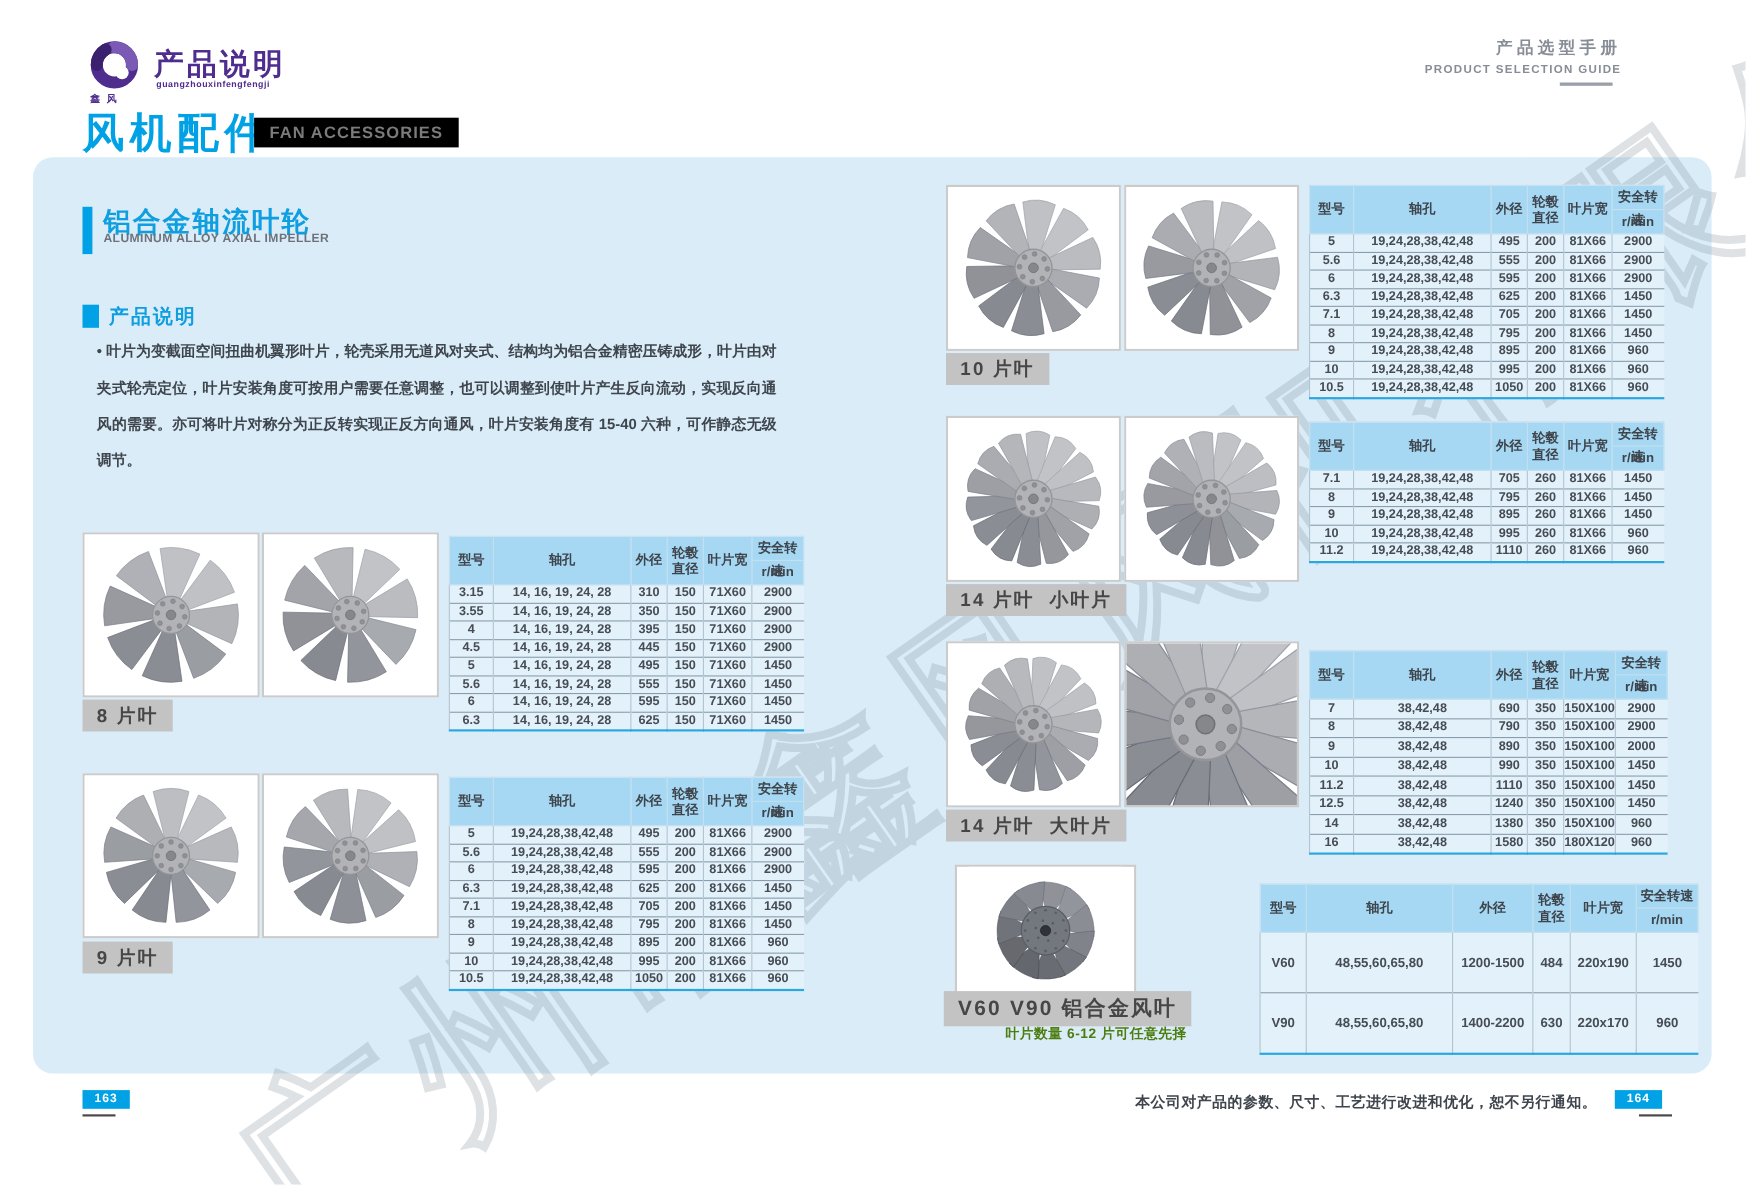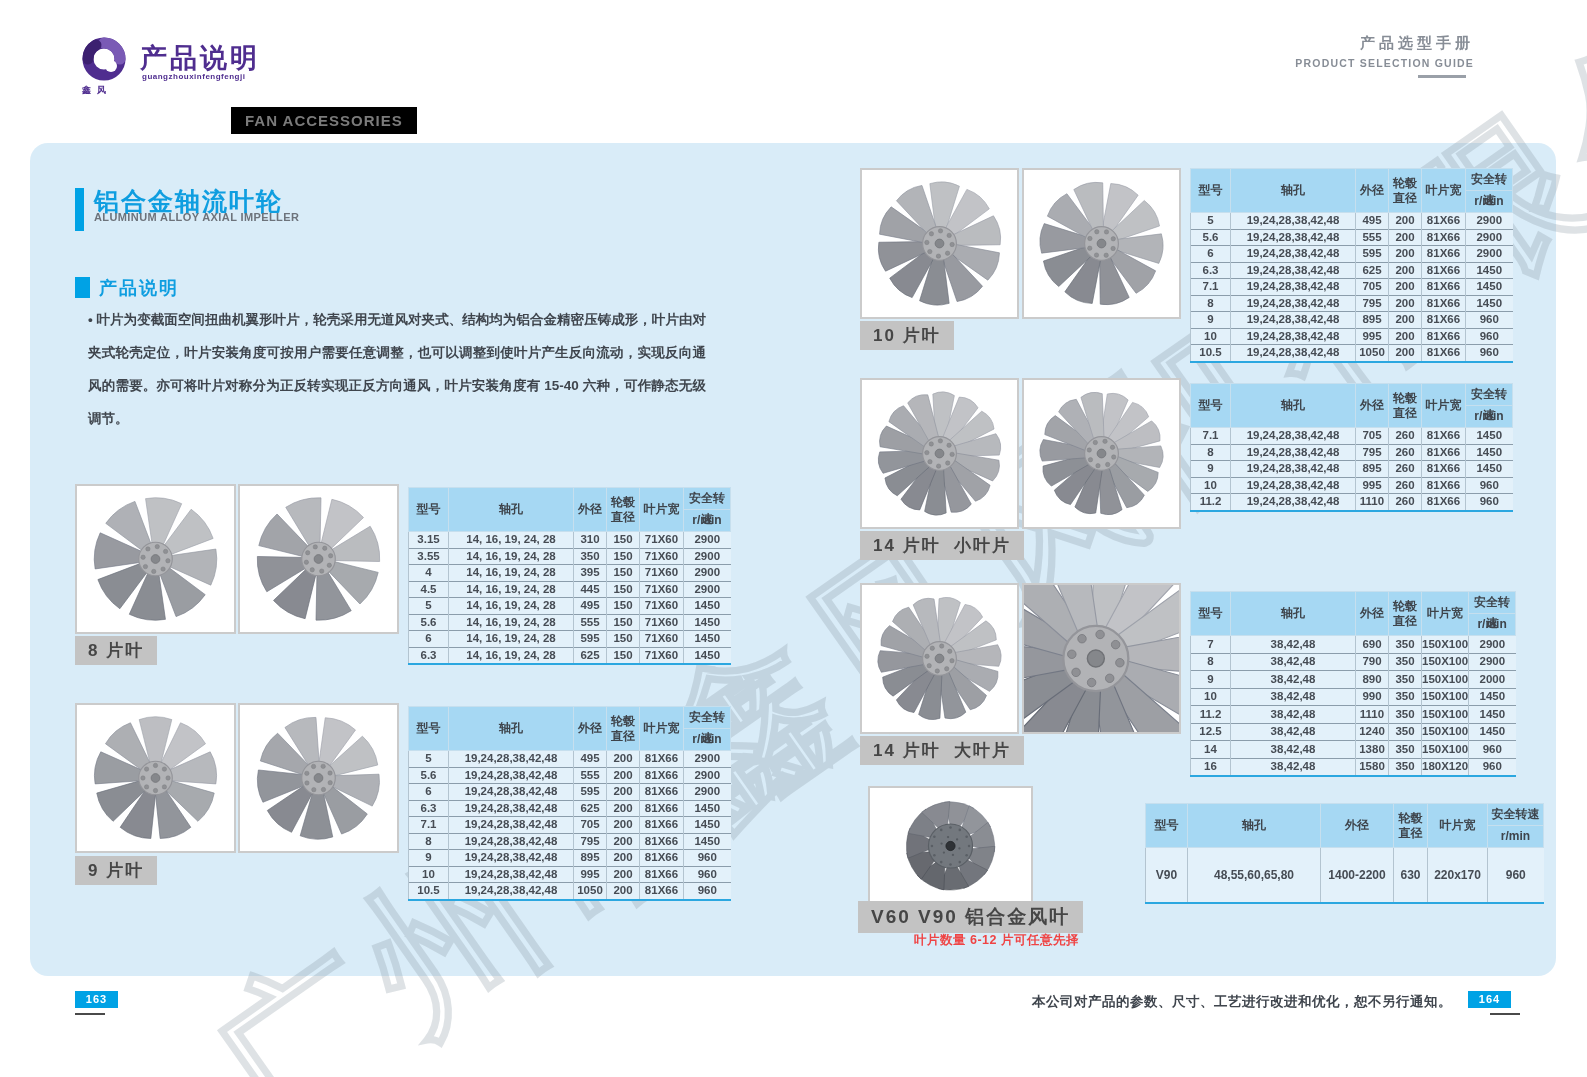--- a/index.html
+++ b/index.html
@@ -36,21 +36,21 @@
   .desc-title{position:absolute;left:99px;top:276px;font-size:18px;font-weight:bold;color:#0f9ee0;letter-spacing:2px;white-space:nowrap;}
   .desc-text{position:absolute;left:88px;top:303px;width:618px;font-size:13.5px;font-weight:bold;color:#3f454d;
              line-height:2.45;text-align:justify;}
   .desc-text::before{content:"• ";}
 
   
   .imgbox{position:absolute;background:#fff;border:2px solid #cbcbcb;box-sizing:border-box;}
   .imgbox svg{width:100%;height:100%;display:block;}
   .cap{position:absolute;background:#c3c3c3;color:#464646;font-weight:bold;font-size:17px;
        letter-spacing:2px;padding:3px 13px;white-space:pre;}
-  .note{position:absolute;color:#ef4444;font-size:12.5px;font-weight:bold;letter-spacing:.5px;white-space:nowrap;padding-left:48px;}
+  .note{position:absolute;color:#4d7c0f;font-size:12.5px;font-weight:bold;letter-spacing:.5px;white-space:nowrap;padding-left:48px;}
 
   
   table.tbl{position:absolute;border-collapse:collapse;table-layout:fixed;background:#e3f1fa;
             border-bottom:2px solid #2ba7e0;}
   .tbl th{background:#a6d8f3;color:#3e444b;font-size:12px;font-weight:bold;height:43px;
           line-height:1.2;padding:0;text-align:center;border:1px solid #c6dfee;vertical-align:middle;}
   .tbl td{color:#464c54;font-size:11.5px;font-weight:bold;height:15.5px;padding:0;text-align:center;
           border-left:1px solid #b3c4d0;border-top:1px solid #8b9dab;line-height:1;white-space:nowrap;}
   .tbl-tall td{height:16.5px;}
   .tbl-wide th{height:38px;}
@@ -80,20 +80,21 @@
     <div class="logo-sub">guangzhouxinfengfengji</div>
     <div class="logo-mark">鑫风</div>
   </div>
 
   <div class="guide">
     <div class="guide-cn">产品选型手册</div>
     <div class="guide-en">PRODUCT SELECTION GUIDE</div>
   </div>
   <div class="guide-line"></div>
 
+  <div class="page-title-cn">风机配件</div>
   <div class="page-title-en">FAN ACCESSORIES</div>
 
   <div class="panel"></div>
   <div class="watermark">广州市鑫风风机有限公司</div>
 
   <div class="sec-bar"></div>
   <div class="sec-head-cn">铝合金轴流叶轮</div>
   <div class="sec-head-en">ALUMINUM ALLOY AXIAL IMPELLER</div>
   <div class="desc-sq"></div>
   <div class="desc-title">产品说明</div>
@@ -1103,20 +1104,28 @@
           <th>轮毂<br>直径</th>
           <th>叶片宽</th>
           <th>
             <div class="sp-top">安全转速</div>
             <div class="sp-bot">r/min</div>
           </th>
         </tr>
       </thead>
       <tbody>
         <tr>
+          <td>V60</td>
+          <td>48,55,60,65,80</td>
+          <td>1200-1500</td>
+          <td>484</td>
+          <td>220x190</td>
+          <td>1450</td>
+        </tr>
+        <tr>
           <td>V90</td>
           <td>48,55,60,65,80</td>
           <td>1400-2200</td>
           <td>630</td>
           <td>220x170</td>
           <td>960</td>
         </tr>
       </tbody>
     </table>
 

